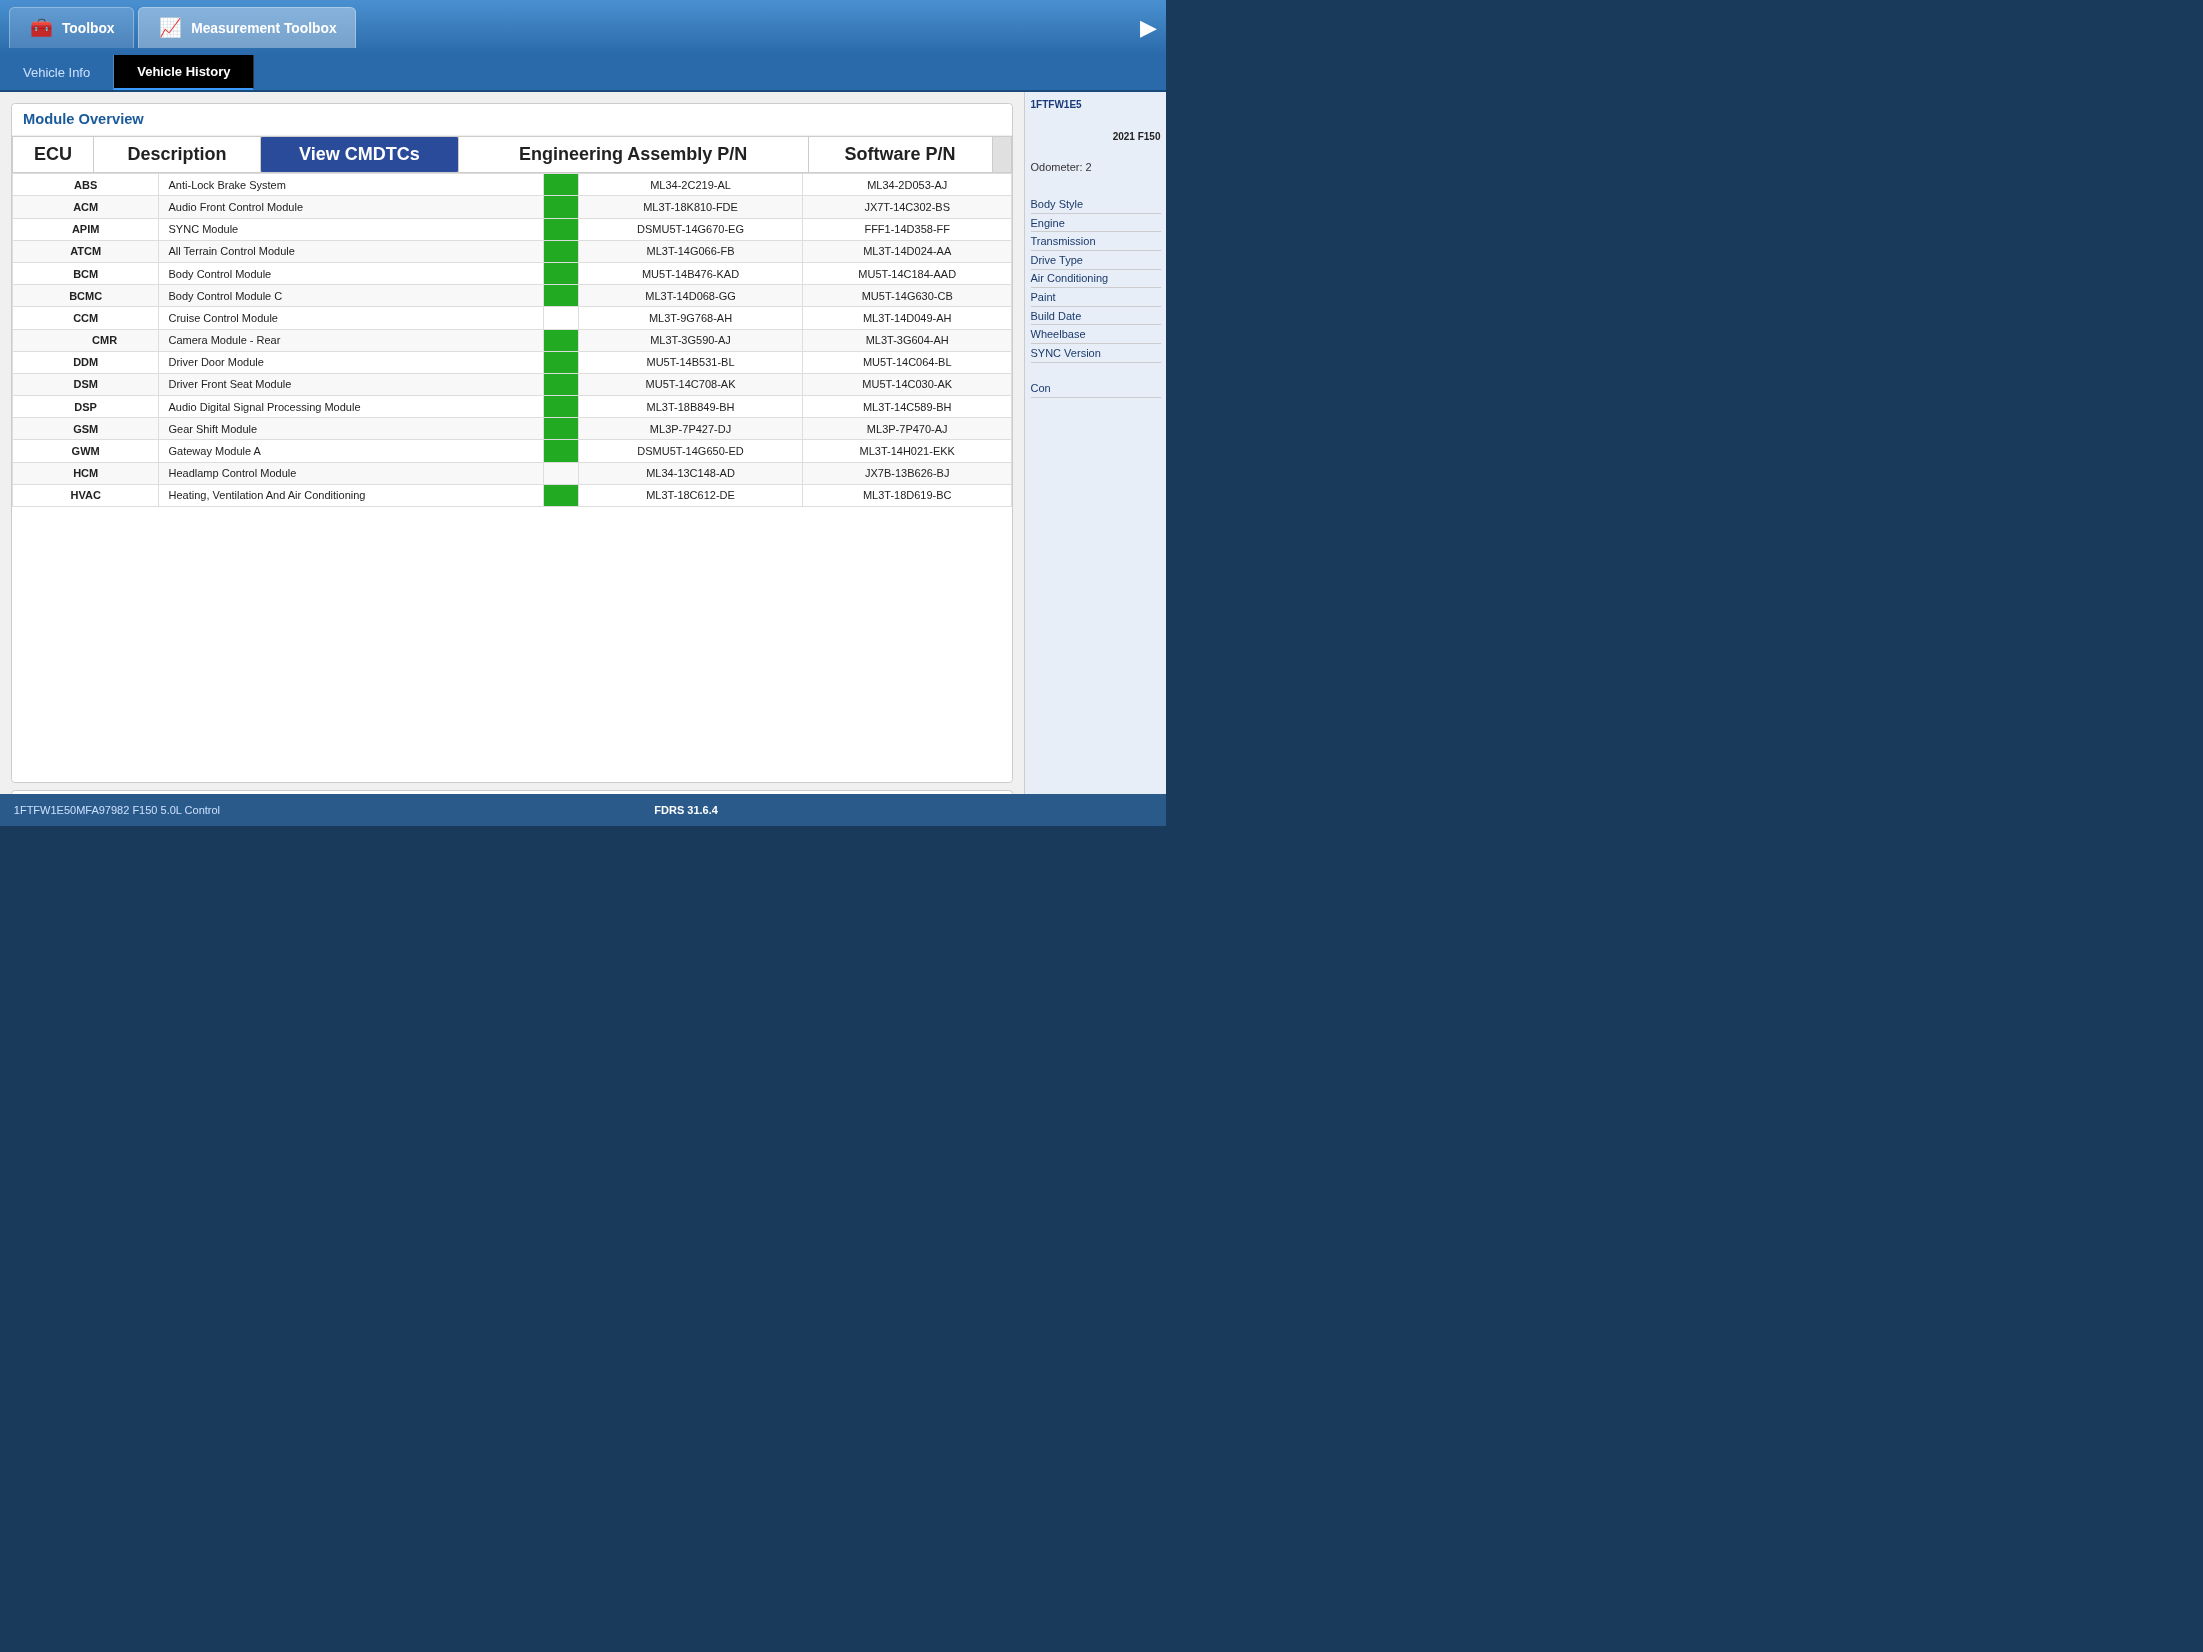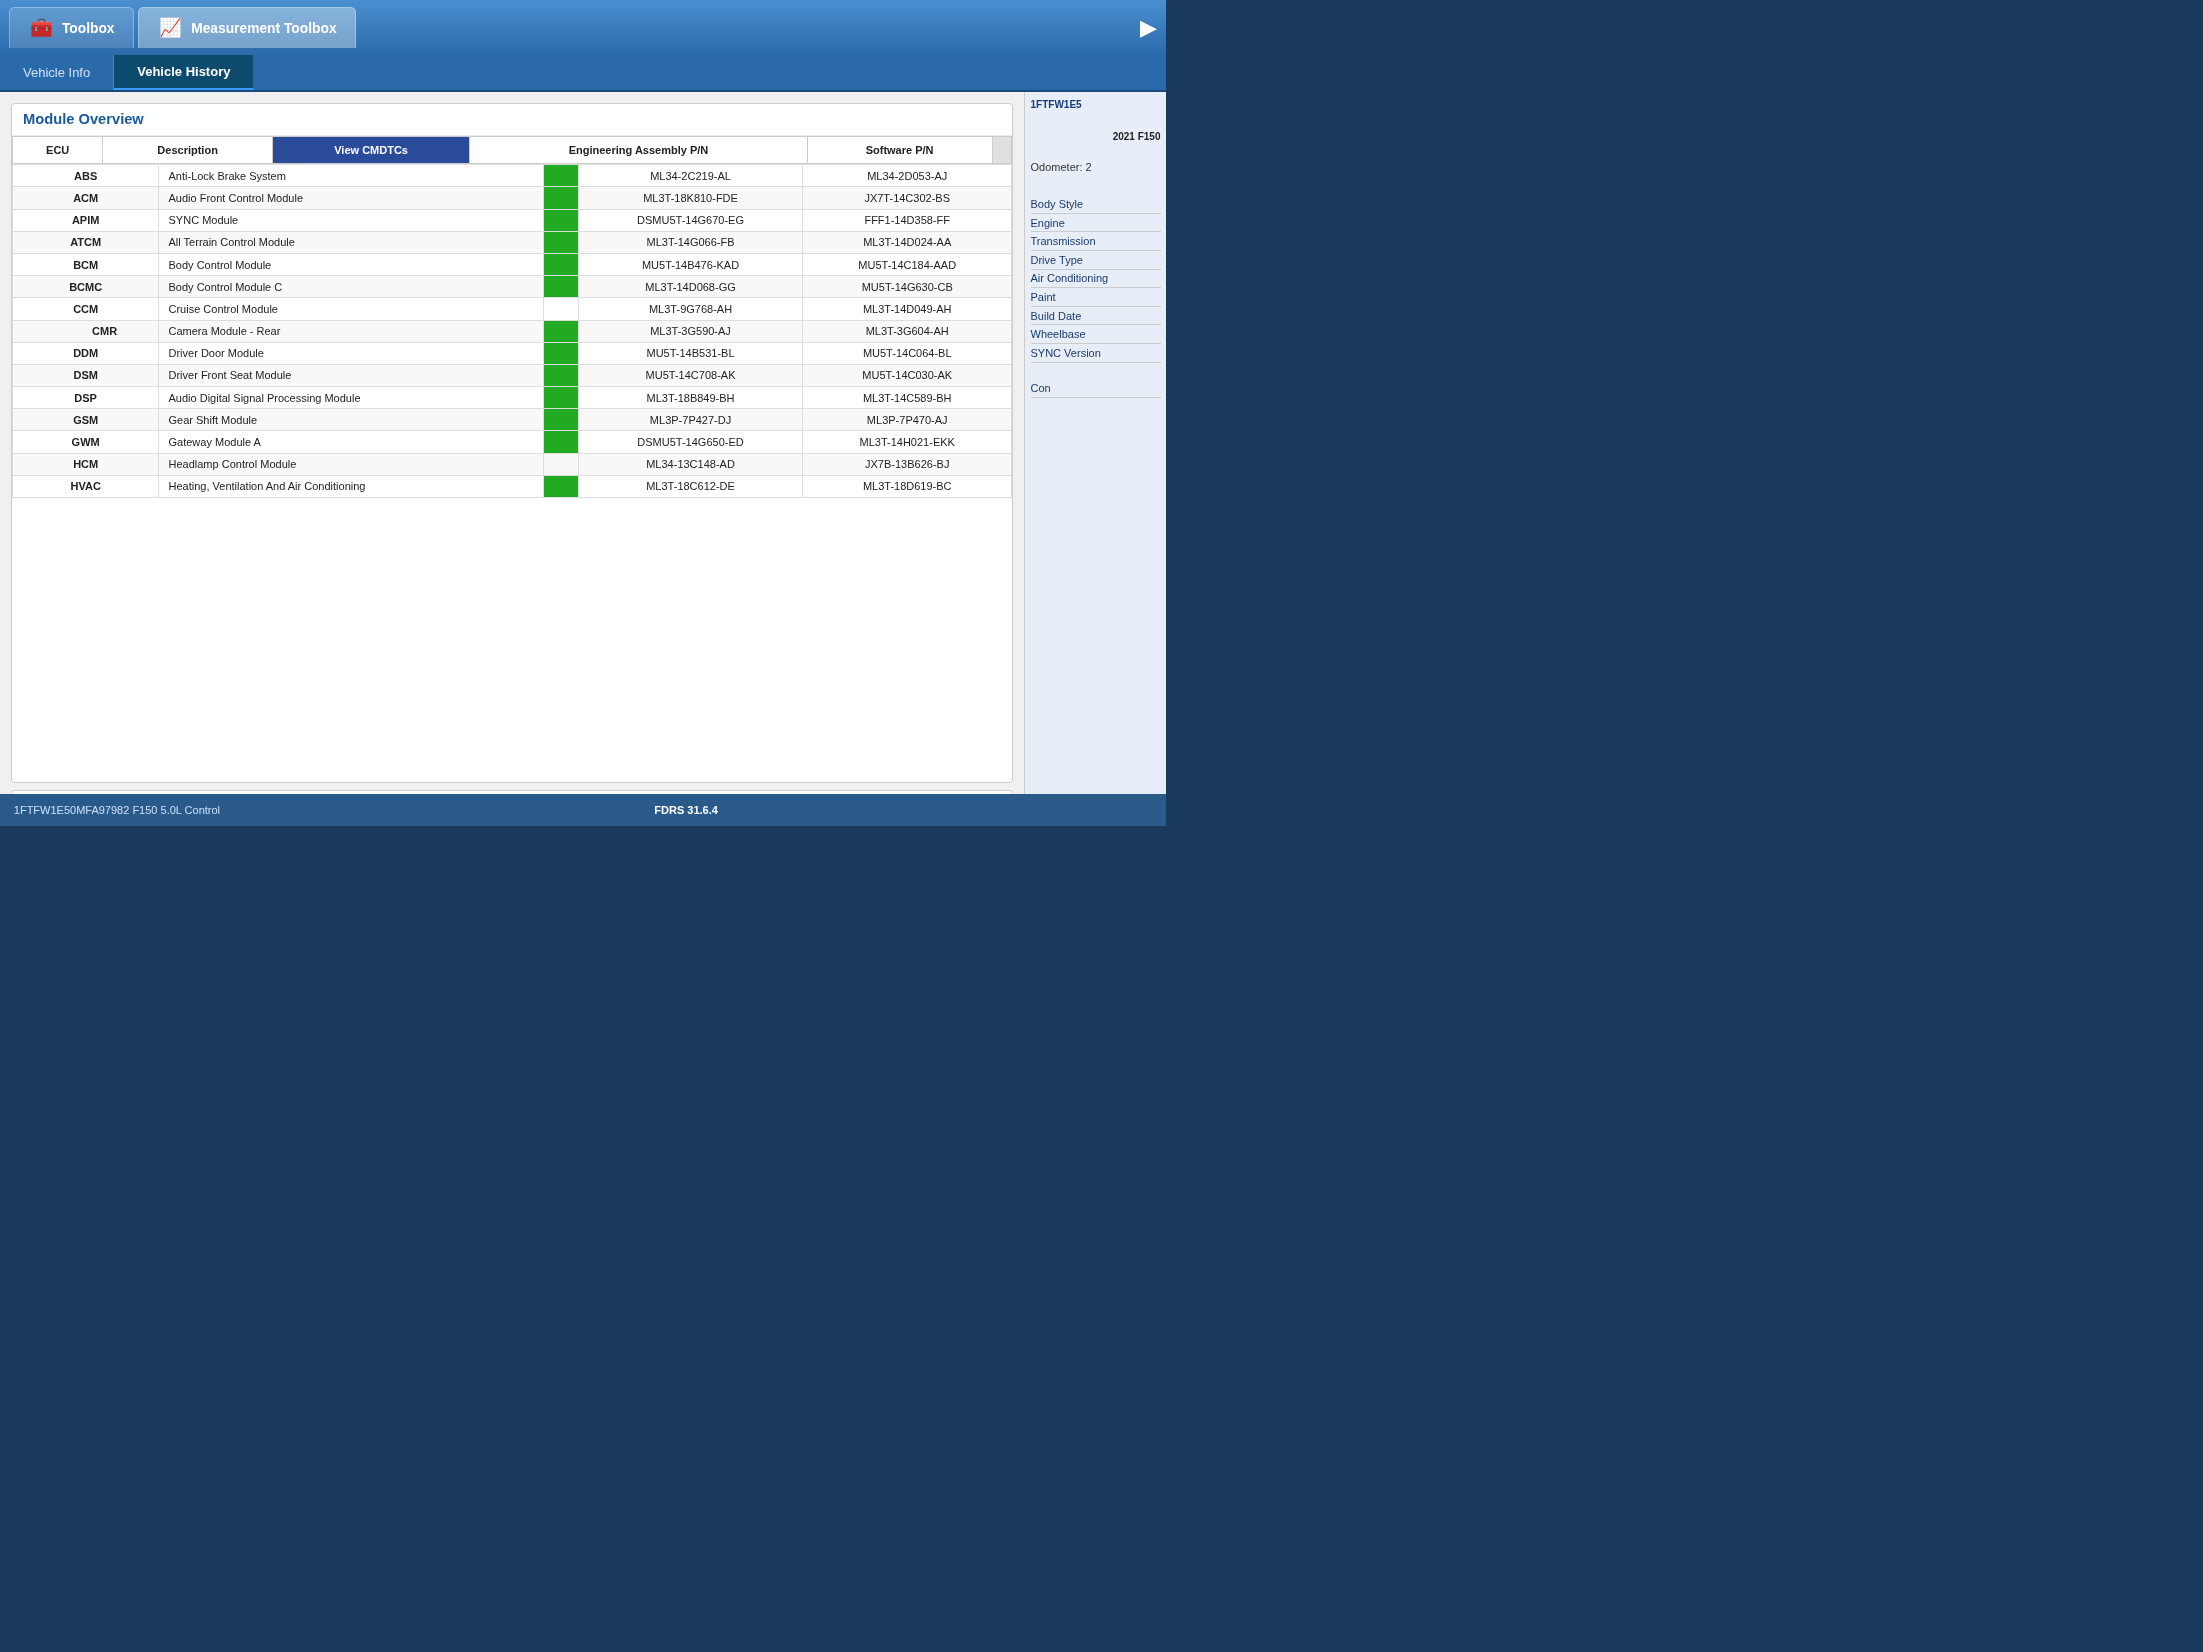--- a/index.html
+++ b/index.html
@@ -68,21 +68,21 @@
       padding: 0 23px;
       display: flex;
       align-items: center;
       font-size: 13px;
       color: #cce0ff;
       cursor: pointer;
       border-right: 0.9px solid rgba(255,255,255,0.2);
     }
 
     .nav-tab.active {
-      background: #0c4a6e;
+      background: #000000;
       color: white;
       font-weight: bold;
       border-bottom: 2.8px solid #3a9aff;
     }
 
     
     .main-content {
       background: #f0f0f0;
       display: flex;
       height: calc(826px - 92px - 32px);
@@ -116,21 +116,21 @@
       border-collapse: collapse;
       font-size: 11px;
     }
 
     .ecu-table th {
       background: white;
       padding: 7.3px 9.2px;
       text-align: center;
       border: 0.9px solid #ccc;
       font-weight: bold;
-      font-size: 11px;
+      font-size: 18px;
       color: #222;
     }
 
     .ecu-table th.view-cmdtcs {
       background: #2a4a9a;
       color: white;
       border-radius: 2.8px;
     }
 
     .ecu-table td {

